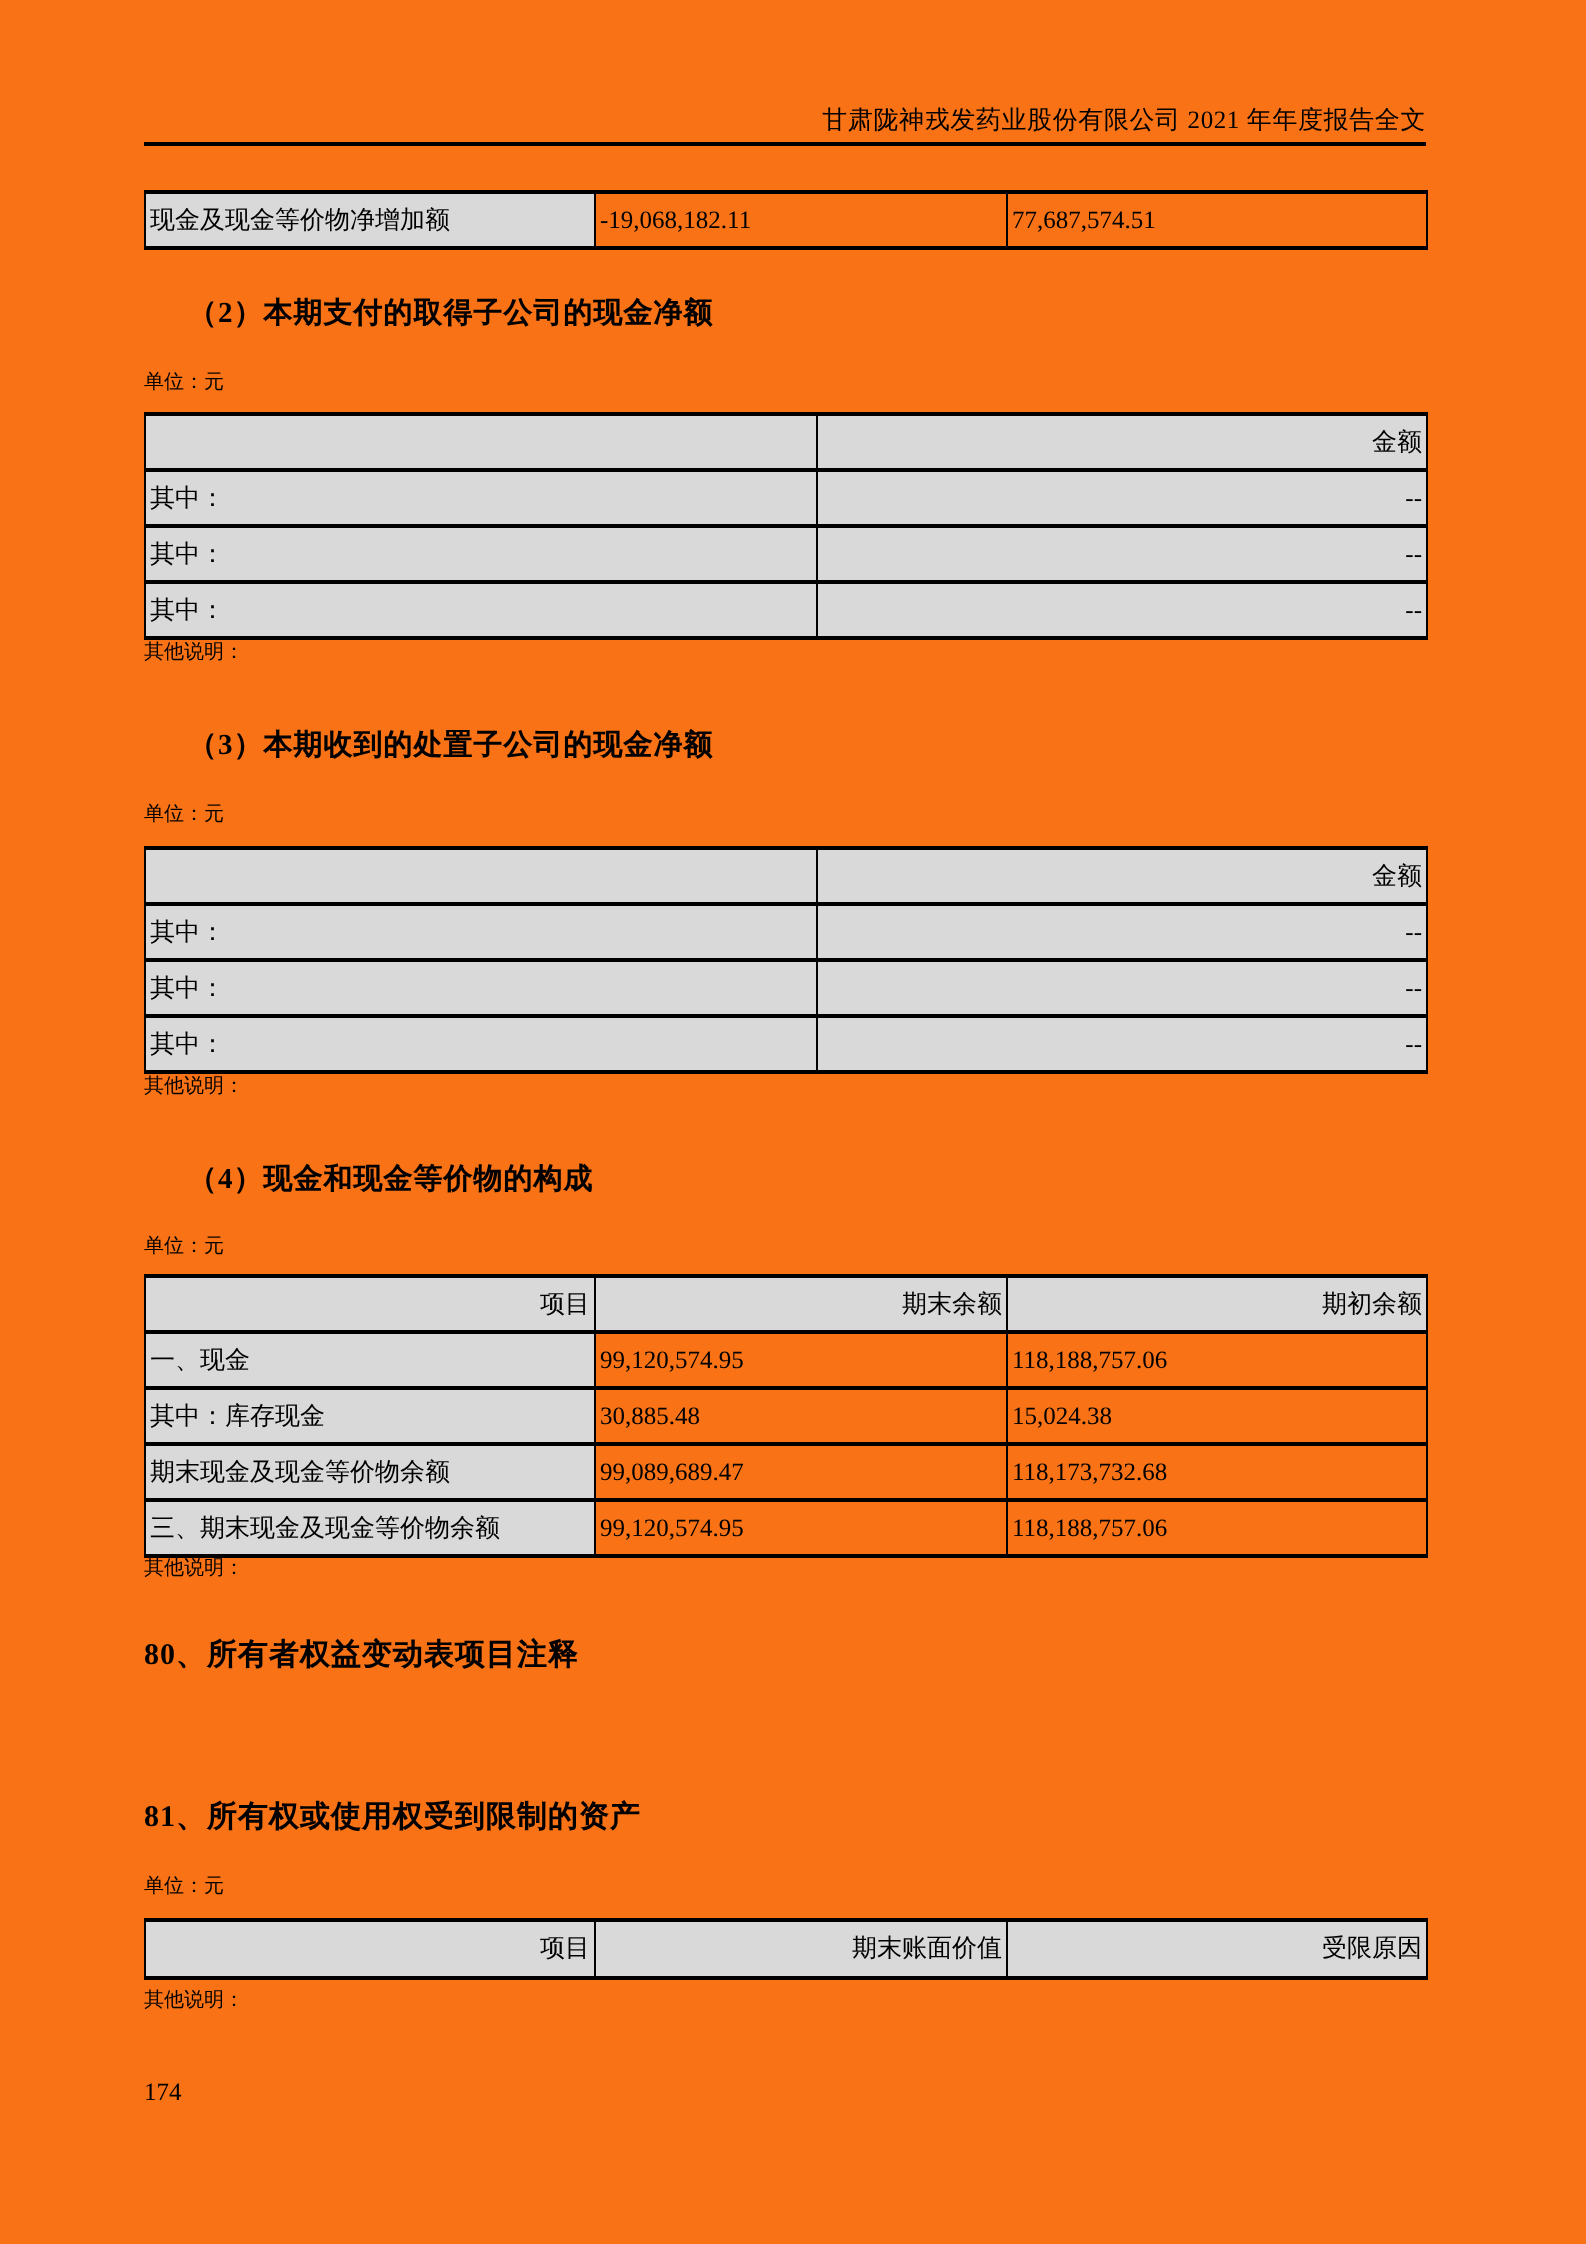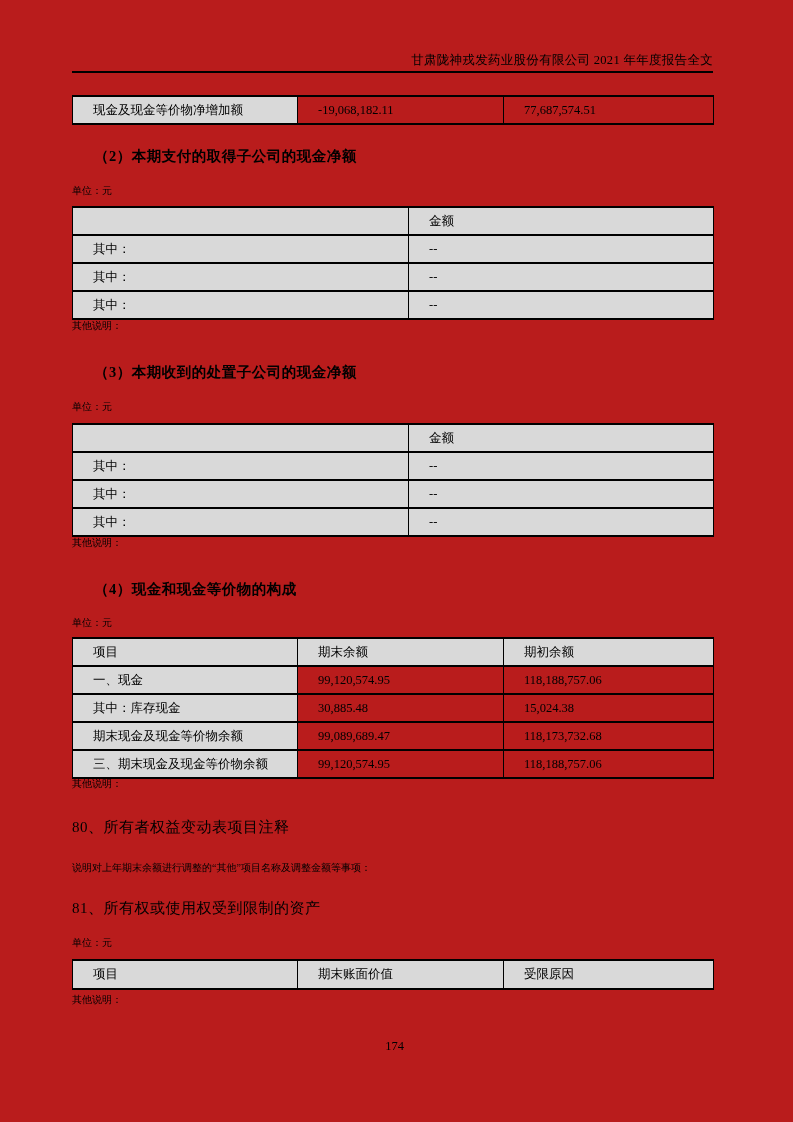--- a/index.html
+++ b/index.html
@@ -1,20 +1,20 @@
 <!DOCTYPE html>
 <html><head>
 <meta charset="utf-8">
 <style>
   html,body { margin:0; padding:0; background:#888; }
   .page {
     position:relative;
     width:793px; height:1122px;
     margin:0 auto;
-    background:#b91c1c;
+    background:#f97316;
     font-family:"Liberation Serif","DejaVu Serif",serif;
     color:#000;
     overflow:hidden;
   }
   .abs { position:absolute; }
   .doc-header {
     left:72px; top:52px; width:641px;
     font-size:12.5px; text-align:right; letter-spacing:0.3px;
   }
   .header-rule {
@@ -22,43 +22,43 @@
     border-top:2px solid #000;
   }
   table.fin {
     border-collapse:collapse; table-layout:fixed;
     width:641px;
     font-size:12.5px;
   }
   table.fin td {
     border:1px solid #000;
     border-top-width:2px; border-bottom-width:2px;
-    padding:0 20px; overflow:hidden; white-space:nowrap;
+    padding:0 2px; overflow:hidden; white-space:nowrap;
   }
   .gray { background:#d9d9d9; }
   .h27 td { height:26px; }
   .h28 td { height:27px; }
   .lbl { text-align:left; padding-left:4px; }
   .lbl-indent { text-align:left; padding-left:46px; }
   .lbl-deep { text-align:left; padding-left:20px; }
   .num { text-align:left; padding-right:5px; }
-  .ctr { text-align:left; }
+  .ctr { text-align:right; }
   .sec-heading {
     font-size:14.5px; font-weight:bold; letter-spacing:0.5px;margin-left:12px;
   }
   .big-heading {
-    font-size:15px; font-weight:normal; letter-spacing:0.5px;
+    font-size:15px; font-weight:bold; letter-spacing:0.5px;
   }
   .unit-line {
     left:72px; width:640px; font-size:10px; 
   }
   .body-line { font-size:10px; }
   .page-num {
     left:72px; top:1039px; width:645px;
-    font-size:12.5px; text-align:center;
+    font-size:12.5px; text-align:left;
   }
 </style>
 </head>
 <body>
 
 <div class="page">
 
   <div class="abs doc-header">甘肃陇神戎发药业股份有限公司 2021 年年度报告全文</div>
   <div class="abs header-rule"></div>
 
@@ -165,21 +165,20 @@
     <tr>
       <td class="gray lbl">三、期末现金及现金等价物余额</td>
       <td class="num">99,120,574.95</td>
       <td class="num">118,188,757.06</td>
     </tr>
   </tbody>
     </table>
   <div class="abs body-line" style="left:72px; top:777px;">其他说明：</div>
 
   <div class="abs big-heading" style="left:72px; top:818px;">80、所有者权益变动表项目注释</div>
-  <div class="abs body-line" style="left:72px; top:861px;">说明对上年期末余额进行调整的“其他”项目名称及调整金额等事项：</div>
 
   <div class="abs big-heading" style="left:72px; top:899px;">81、所有权或使用权受到限制的资产</div>
   <div class="abs unit-line" style="top:936px;">单位：元</div>
   <table class="abs fin h28" style="left:72px; top:959px;">
     <colgroup>
         <col style="width:225px">
         <col style="width:206px">
         <col style="width:210px">
       </colgroup>
     <tbody>

